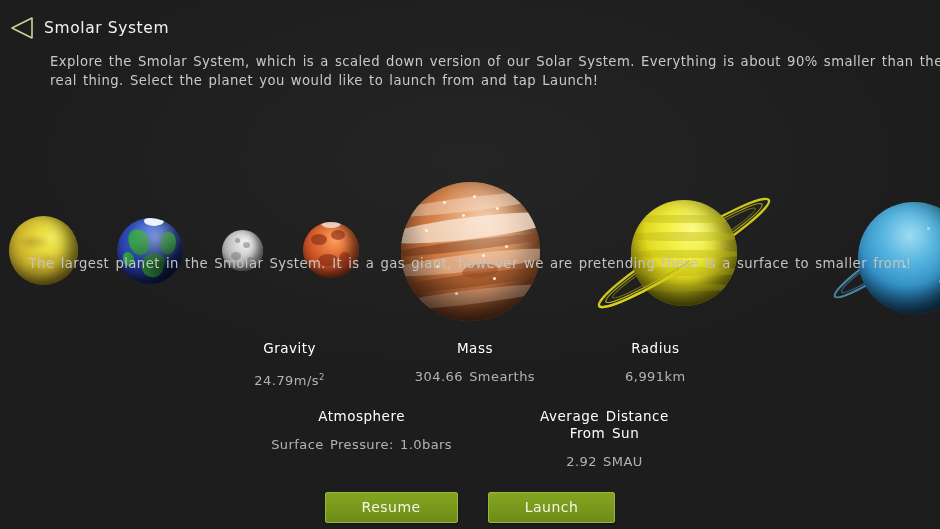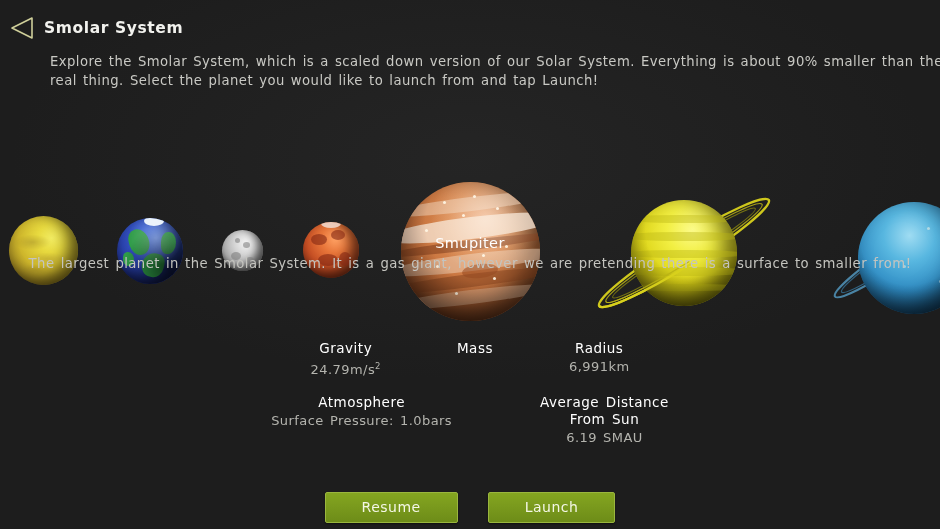--- a/index.html
+++ b/index.html
@@ -50,21 +50,21 @@
     background: transparent;
     border: none;
     padding: 0;
   }
   .back-btn svg { display: block; }
   .page-title {
     font-size: 15.5px;
     color: #f2f2ee;
     letter-spacing: 0.6px;
     white-space: nowrap;
-    font-weight: 700;
+    font-weight: 400;
   }
 
   
   .intro {
     position: absolute;
     top: 52px;
     left: 22px;
     width: 898px;
     font-size: 13.2px;
     line-height: 19px;
@@ -255,40 +255,40 @@
     top: 340px;
     left: 0;
     width: 940px;
     z-index: 6;
   }
   .stat-row {
     display: flex;
     justify-content: center;
     align-items: flex-start;
   }
-  .stat-row.row1 { gap: 64px; }
+  .stat-row.row1 { gap: 90px; }
   .stat-row.row2 { margin-top: 16px; gap: 88px; }
   .stat {
     text-align: center;
     min-width: 60px;
   }
   .stat-label {
     font-size: 13.5px;
     color: #ffffff;
     letter-spacing: 0.5px;
     word-spacing: 2px;
     line-height: 17px;
   }
   .stat-value {
     font-size: 13px;
     color: #b4b4ae;
     letter-spacing: 0.45px;
     word-spacing: 1.5px;
-    line-height: 17px;
-    margin-top: 1px;
+    line-height: 22px;
+    margin-top: 9px;
   }
   .stat-value sup { font-size: 8.5px; vertical-align: super; }
 
   
   .footer {
     position: absolute;
     top: 492px;
     left: 0;
     width: 940px;
     display: flex;
@@ -413,51 +413,51 @@
       <div id="p-uranus">
         <div class="dot" style="left:62%;top:22%;opacity:.5"></div>
         <div class="dot" style="left:40%;top:56%;opacity:.45"></div>
         <div class="dot" style="left:72%;top:70%;opacity:.4"></div>
         <div class="uvig"></div>
       </div>
     </div>
 
   </div>
 
-  <div class="planet-name">Smupiter</div>
   <div class="planet-blurb">The largest planet in the Smolar System. It is a gas giant, however we are pretending there is a surface to smaller from!</div>
 
   <div class="stats">
 
     <div class="stat-row row1">
       <div class="stat">
         <div class="stat-label">Gravity</div>
         <div class="stat-value"><span>24.79m/s</span><sup>2</sup></div>
       </div>
 
       <div class="stat">
         <div class="stat-label">Mass</div>
+        <div class="stat-value">304.66 Smearths</div>
       </div>
 
       <div class="stat">
         <div class="stat-label">Radius</div>
         <div class="stat-value">6,991km</div>
       </div>
     </div>
 
     <div class="stat-row row2">
       <div class="stat">
         <div class="stat-label">Atmosphere</div>
         <div class="stat-value">Surface Pressure: 1.0bars</div>
       </div>
 
       <div class="stat">
         <div class="stat-label">Average Distance</div>
         <div class="stat-label">From Sun</div>
-        <div class="stat-value">6.19 SMAU</div>
+        <div class="stat-value">2.92 SMAU</div>
       </div>
     </div>
 
   </div>
 
   <div class="footer">
     <button class="btn">Resume</button>
     <button class="btn">Launch</button>
   </div>
 

